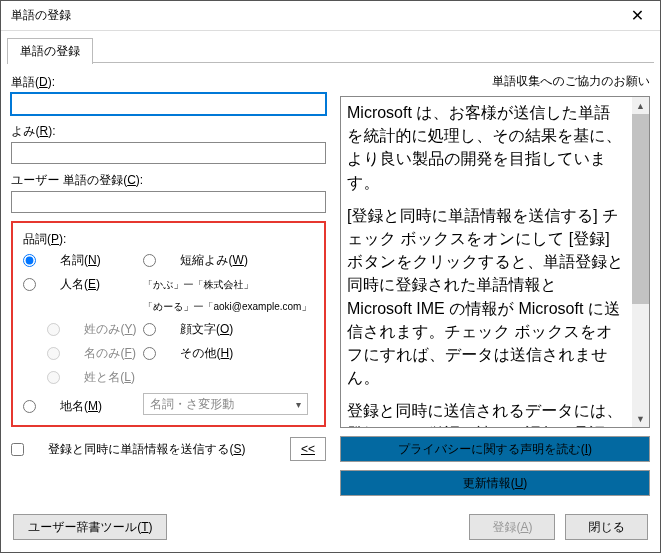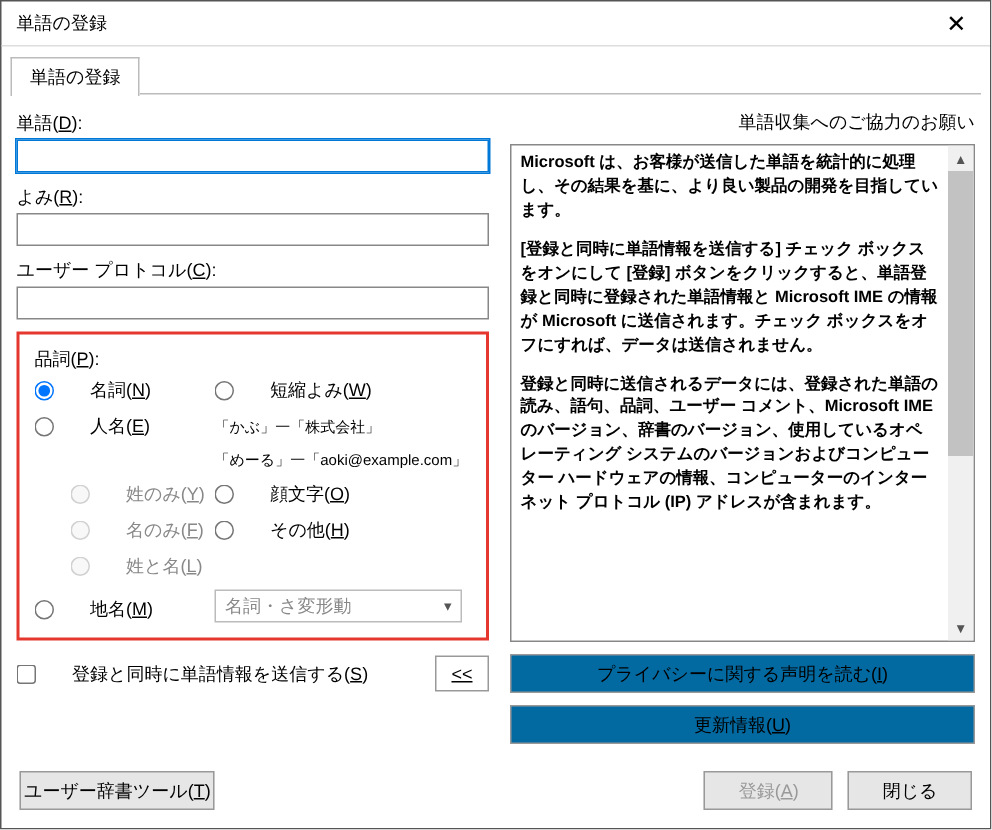--- a/index.html
+++ b/index.html
@@ -33,29 +33,29 @@
 .radio-item input { margin: 0; }
 .sub-radio { margin-left: 24px; color: #888; }
 .example-line { font-size: 10px; color: #000; padding-left: 0; }
 .select-box { height: 22px; border: 1px solid #bbb; display: flex; align-items: center; padding: 0 6px; color: #888; width: 165px; justify-content: space-between; background: #fff; }
 .select-caret { font-size: 10px; color: #555; }
 .checkbox-row { display: flex; align-items: center; gap: 6px; margin-top: 10px; }
 .collapse-btn { margin-left: auto; border: 1px solid #999; height: 24px; width: 36px; display: flex; align-items: center; justify-content: center; }
 .collapse-inner { text-decoration: underline; }
 .right-title { text-align: right; margin: 2px 0 6px 0; }
 .info-box { border: 1px solid #888; flex: 1; position: relative; display: flex; overflow: hidden; }
-.info-text { padding: 4px 6px; font-size: 11px; line-height: 1.45; overflow: hidden; flex:1;font-weight:bold; }
+.info-text { padding: 4px 6px; font-size: 16px; line-height: 1.45; overflow: hidden; flex:1; }
 .scrollbar { width: 17px; background: #f0f0f0; display: flex; flex-direction: column; }
 .sb-btn { height: 17px; display: flex; align-items: center; justify-content: center; font-size: 9px; color: #555; }
 .sb-thumb { background: #c2c2c2; flex: 0 0 190px; margin: 0; }
 .sb-track { flex: 1; }
 .right-button { border: 1px solid #999; height: 26px; display: flex; align-items: center; justify-content: center; margin-top: 8px; background: #0369a1; }
 .bottom-bar { display: flex; gap: 10px; padding: 10px 12px 12px 12px; align-items: center; }
 .btn { border: 1px solid #999; height: 26px; padding: 0 22px; display: flex; align-items: center; justify-content: center; background: #e6e6e6; font-size: 12px; }
-.btn.wide { padding: 0 2px; }
+.btn.wide { padding: 0 14px; }
 .btn.disabled { color: #999; }
 p { margin: 0 0 10px 0; }
 </style>
 </head>
 <body>
 
 <div class="window">
   <div class="titlebar">
     <span class="titlebar-text">単語の登録</span>
     <div class="close-btn">✕</div>
@@ -73,21 +73,21 @@
         <span>単語(</span><span class="underline-key">D</span><span>):</span>
       </div>
       <input class="text-input focused" value="" style="">
 
       <div class="field-label" style="margin-top:8px">
         <span>よみ(</span><span class="underline-key">R</span><span>):</span>
       </div>
       <input class="text-input" value="" style="">
 
       <div class="field-label" style="margin-top:8px">
-        <span>ユーザー プロトコル(</span><span class="underline-key">C</span><span>):</span>
+        <span>ユーザー 単語の登録(</span><span class="underline-key">C</span><span>):</span>
       </div>
       <input class="text-input" value="" style="">
 
       <div class="hinshi-box">
         <div class="hinshi-title">
           <span>品詞(</span><span class="underline-key">P</span><span>):</span>
         </div>
 
         <div class="radio-grid">
           <label class="radio-item">

